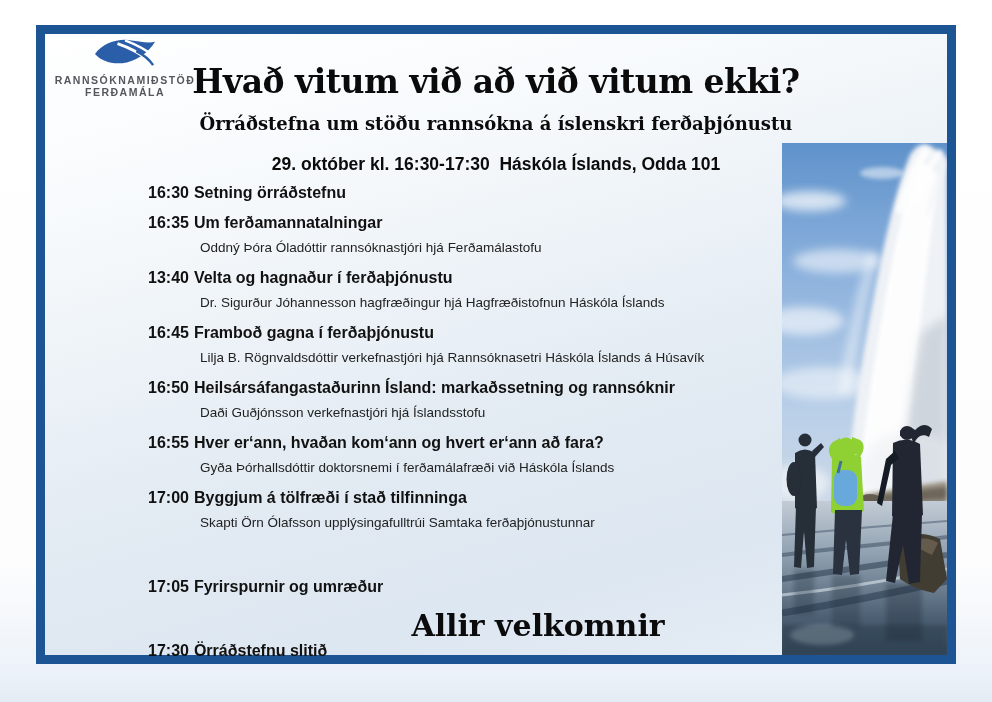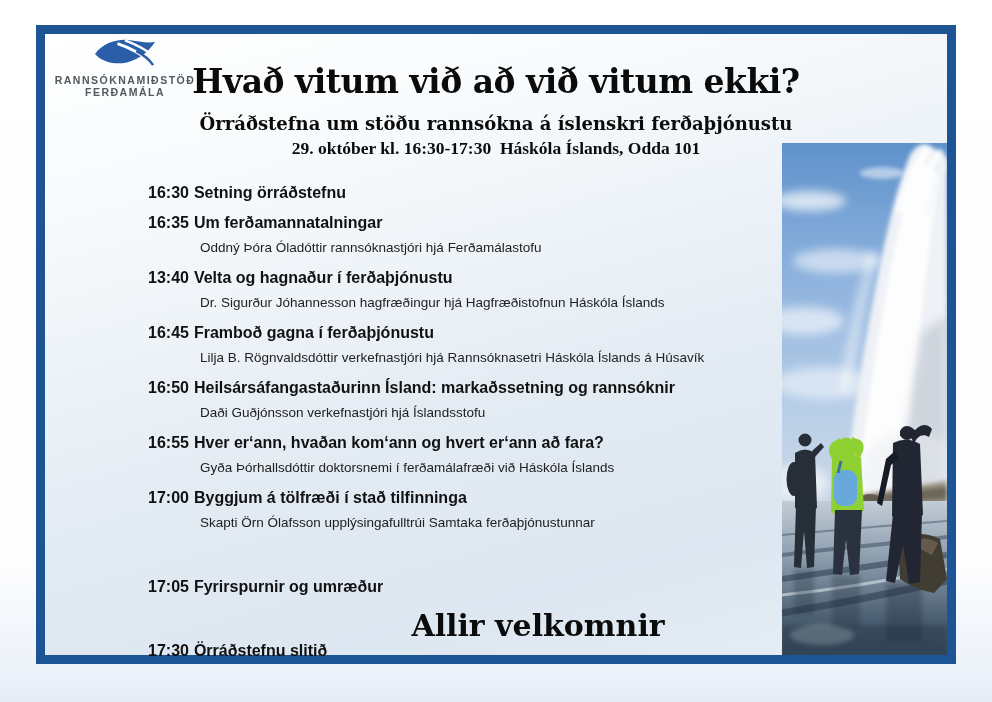--- a/index.html
+++ b/index.html
@@ -13,21 +13,21 @@
     position:absolute; left:36px; top:25px; width:920px; height:639px;
     border:9px solid #1d5493;
     background:linear-gradient(165deg,#ffffff 0%,#f7fafc 22%,#e3ebf3 58%,#dde7f1 80%,#e7eef6 100%);
   }
   .logo { position:absolute; left:5px; top:4px; width:150px; text-align:center; }
   .logo svg { display:block; margin:0 auto 6px auto; }
   .logo-line { font-size:10.5px; font-weight:bold; letter-spacing:1.5px; color:#54575c; line-height:12px; }
   .header { position:absolute; left:0; right:0; top:30px; text-align:center; color:#0b0b0b; }
   .title { font-family:"DejaVu Serif", serif; font-weight:700; font-size:33px; letter-spacing:-0.5px; line-height:36px; }
   .subtitle { font-family:"DejaVu Serif", serif; font-weight:700; font-size:18px; margin-top:13px; line-height:21px; }
-  .dateline { font-family:Liberation Serif, serif; font-weight:700; font-size:17.5px; margin-top:4px; line-height:21px; white-space:pre; }
+  .dateline { font-family:Liberation Sans, sans-serif; font-weight:700; font-size:17.5px; margin-top:20px; line-height:21px; white-space:pre; }
   .schedule { position:absolute; left:103px; top:149px; width:650px; color:#000; }
   .item { margin-bottom:10px; }
   .item.noSpk { margin-bottom:15px;margin-top:44px; }
   .head { font-size:16px; font-weight:bold; line-height:20px; color:#111; }
   .head .t { margin-right:5px;text-align:center; }
   .spk { margin:5px 0 0 52px; font-size:13.5px; line-height:20px; color:#222; }
   .welcome {
     position:absolute; left:0; right:0; top:574px; text-align:center; padding-left:84px;
     font-family:"DejaVu Serif", serif; font-weight:700; font-size:30px; color:#0b0b0b;
   }

